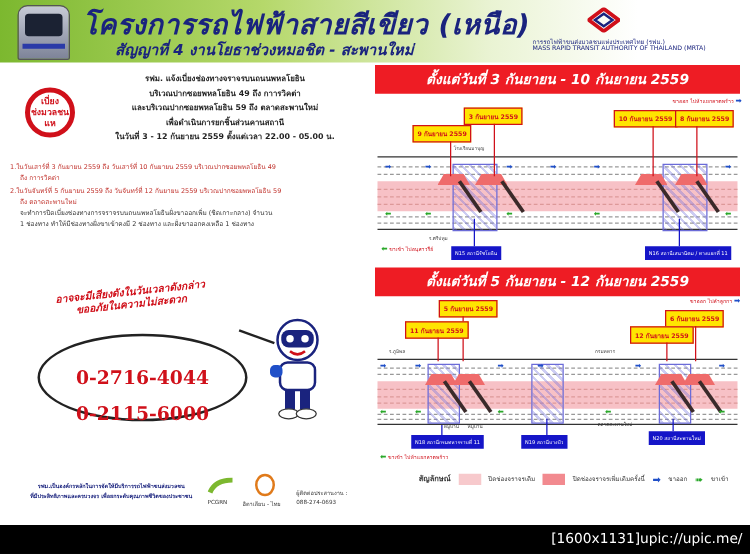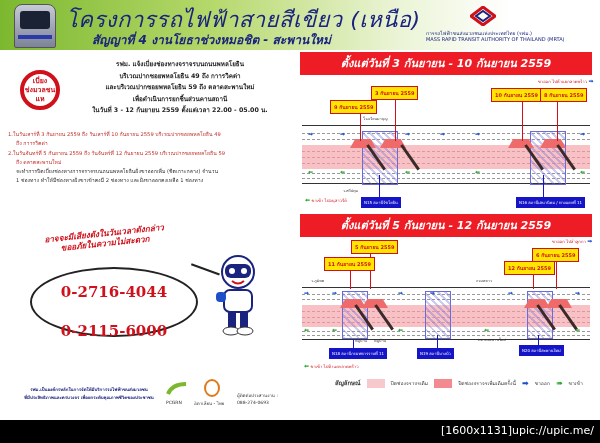--- a/index.html
+++ b/index.html
@@ -2,21 +2,21 @@
 <html><head>
 <meta charset="utf-8">
 <style>
 *{box-sizing:border-box;margin:0;padding:0}
 html,body{width:600px;height:443px;overflow:hidden;background:#000;font-family:"DejaVu Sans",sans-serif}
 .page{position:absolute;left:0;top:0;width:600px;height:420px;background:#fff;overflow:hidden}
 .header{position:absolute;left:0;top:0;width:600px;height:50px;background:linear-gradient(90deg,#7cb82f 0%,#b5d86a 35%,#e9f3d2 65%,#fff 85%)}
 .train{position:absolute;left:14px;top:4px;width:42px;height:44px;border-radius:8px 8px 2px 2px;background:linear-gradient(#c7cbd6,#7d8398);border:1px solid #555}
 .train .win{position:absolute;left:5px;top:6px;width:30px;height:18px;background:#1b2233;border-radius:3px}
 .train .band{position:absolute;left:3px;top:30px;width:34px;height:4px;background:#2a3aa8}
-.title{position:absolute;left:66px;top:2px;font-size:22px;font-weight:normal;font-style:italic;color:#1a237e;letter-spacing:.5px}
+.title{position:absolute;left:66px;top:2px;font-size:22px;font-weight:bold;font-style:italic;color:#1a237e;letter-spacing:.5px}
 .subtitle{position:absolute;left:92px;top:30px;font-size:12px;font-weight:bold;font-style:italic;color:#1a237e}
 .logo{position:absolute;left:470px;top:6px;width:26px;height:20px}
 .logo-th{position:absolute;left:426px;top:29px;font-size:5px;color:#1a237e;white-space:nowrap}
 .logo-en{position:absolute;left:426px;top:36px;font-size:5px;color:#1a237e;white-space:nowrap}
 
 .notice-badge{position:absolute;left:20px;top:70px;width:40px;height:40px;border:4px solid #d0101a;border-radius:50%;display:flex;flex-direction:column;align-items:center;justify-content:center;color:#d0101a;font-size:7px;font-weight:bold;line-height:9px;text-align:center}
 .notice{position:absolute;left:70px;top:58px;width:220px;text-align:center;font-size:6.3px;font-weight:bold;color:#222;line-height:11.5px}
 .items{position:absolute;left:8px;top:130px;width:292px;font-size:5.2px;line-height:9.3px;color:#c0312b}
 .items .ind{padding-left:8px}
 .items .blk{color:#333;padding-left:8px}
@@ -99,21 +99,21 @@
     <div class="blk">จะทำการปิดเบี่ยงช่องทางการจราจรบนถนนพหลโยธินฝั่งขาออกเพิ่ม (ชิดเกาะกลาง) จำนวน</div>
     <div class="blk">1 ช่องทาง  ทำให้มีช่องทางฝั่งขาเข้าคงมี 2 ช่องทาง และฝั่งขาออกคงเหลือ 1 ช่องทาง</div>
   </div>
 
   <div class="warn">
     <div>อาจจะมีเสียงดังในวันเวลาดังกล่าว</div>
     <div>ขออภัยในความไม่สะดวก</div>
   </div>
   <div class="bubble"></div>
   <div class="bubble-tail"></div>
-  <div class="phone" style="top:283px">0-2716-4044</div>
+  <div class="phone" style="top:293px">0-2716-4044</div>
   <div class="phone" style="top:322px">0-2115-6000</div>
   <svg class="mascot" viewBox="0 0 56 82">
     <circle cx="28" cy="18" r="16" fill="#fff" stroke="#1a237e" stroke-width="2"></circle>
     <rect x="15" y="10" width="26" height="14" rx="6" fill="#1a237e"></rect>
     <circle cx="22" cy="17" r="3" fill="#fff"></circle>
       <circle cx="34" cy="17" r="3" fill="#fff"></circle>
     <path d="M22 27 Q28 32 34 27" stroke="#d0101a" stroke-width="2" fill="none"></path>
     <rect x="14" y="36" width="28" height="22" rx="6" fill="#fff" stroke="#1a237e" stroke-width="2"></rect>
     <rect x="6" y="38" width="10" height="10" rx="4" fill="#1f4fc8"></rect>
     <rect x="18" y="58" width="8" height="16" fill="#1a237e"></rect>

